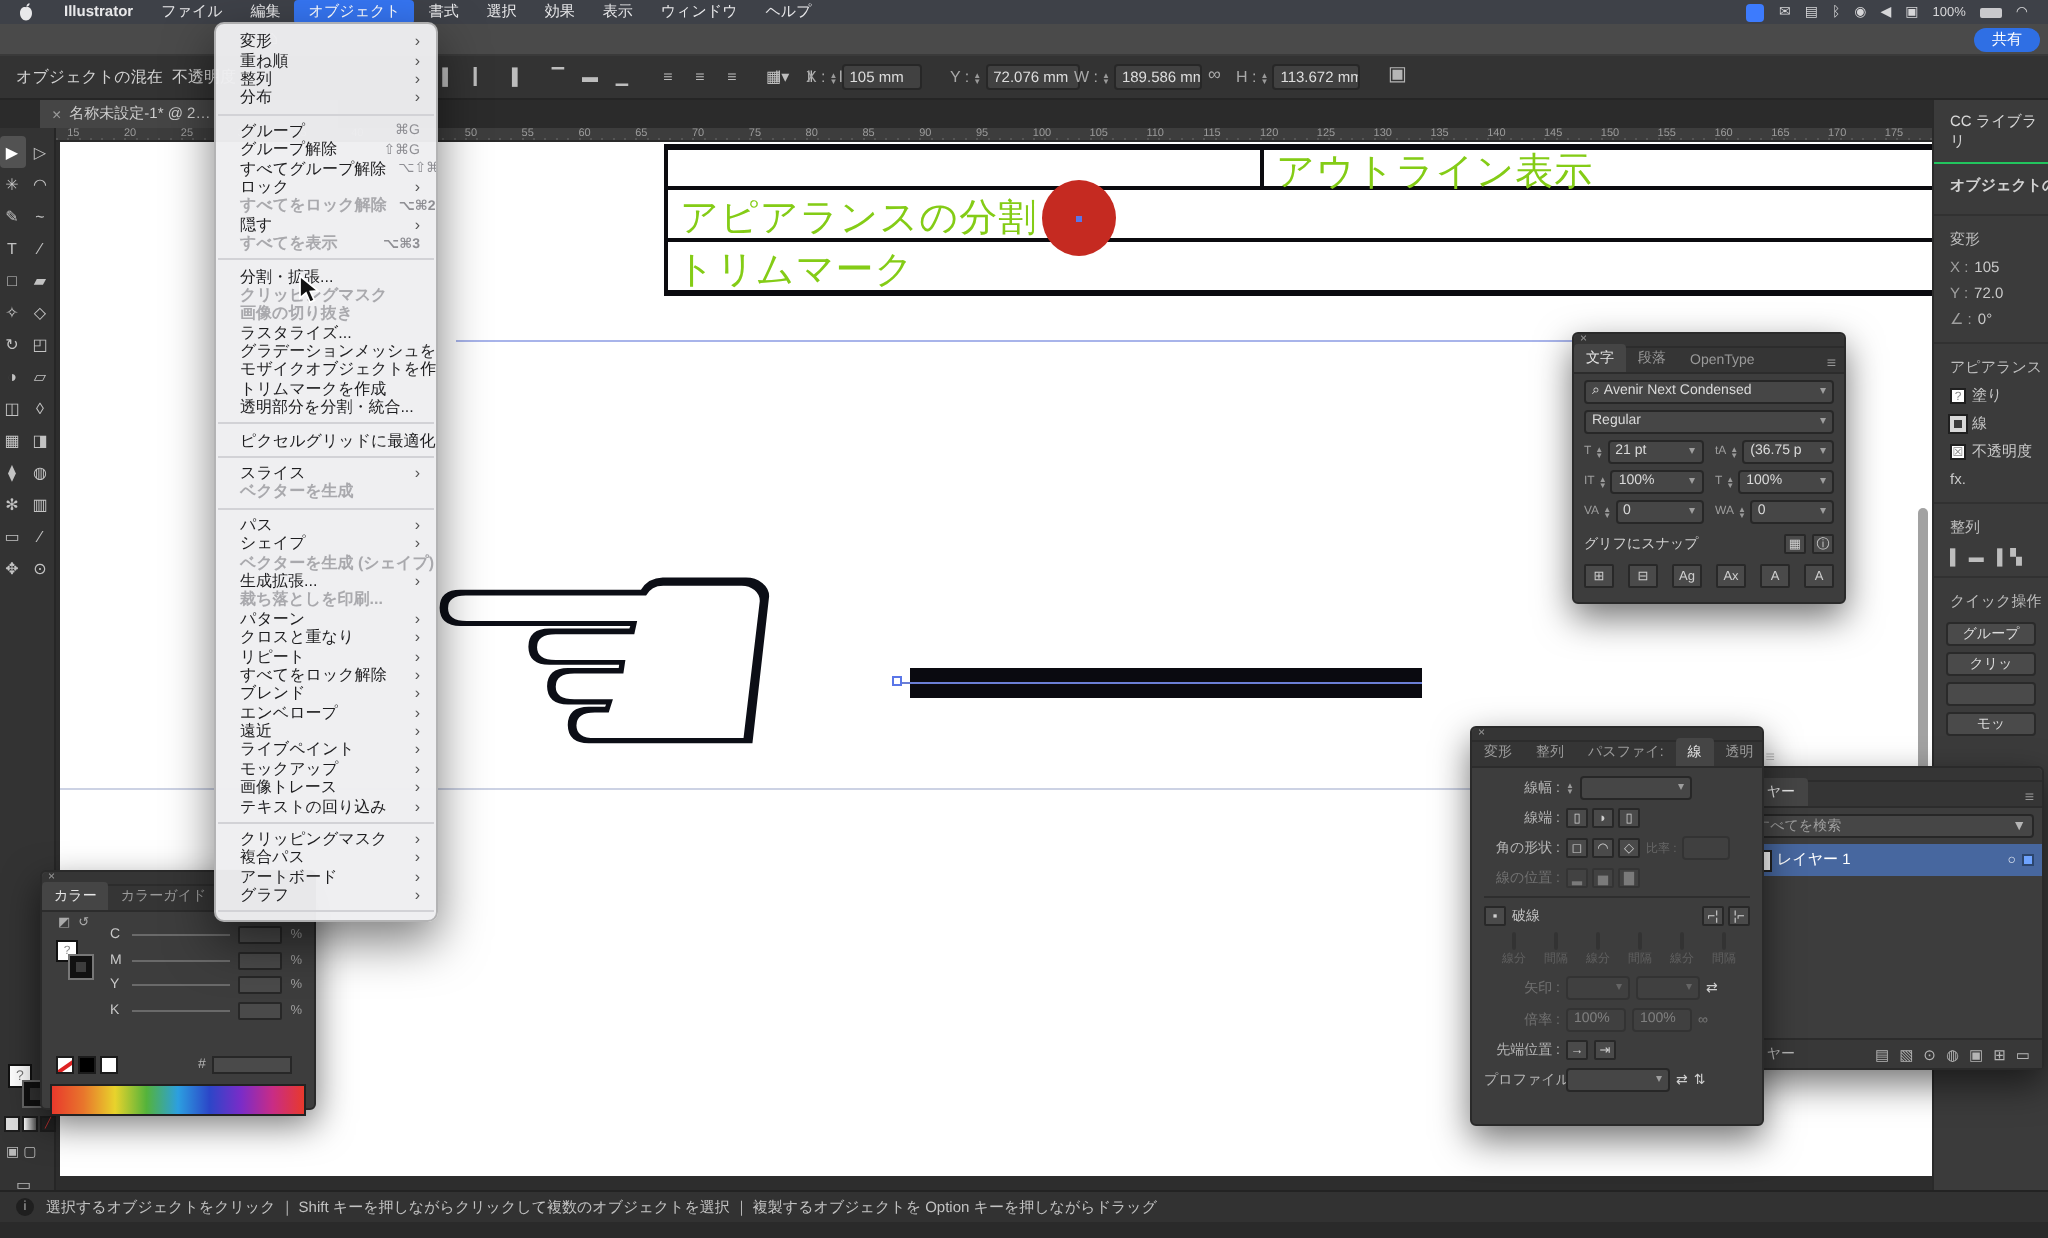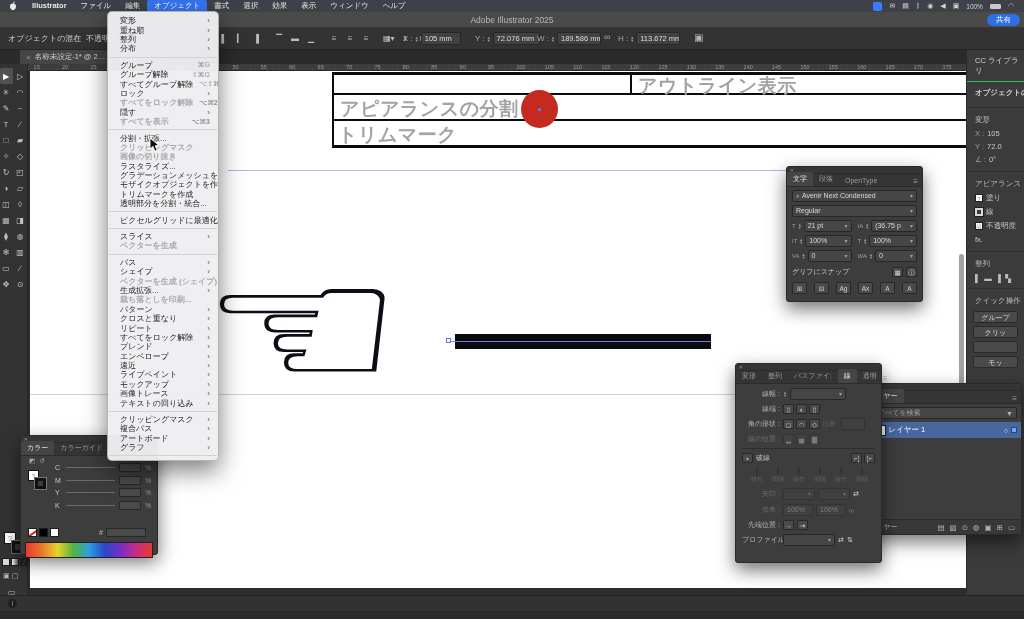--- a/index.html
+++ b/index.html
@@ -75,21 +75,21 @@
 
   
   #canvas { position:absolute; left:28px; top:64px; width:938px; height:531px; background:#2d2d2d; overflow:hidden; }
   #ruler { position:absolute; left:0; top:0; width:938px; height:7px; background:#3d3d3d;
     border-bottom:1px solid #2a2a2a;
     background-image:repeating-linear-gradient(90deg,#555 0,#555 1px,transparent 1px,transparent 5.68px);
     background-size:100% 2px; background-repeat:no-repeat; background-position:0 5px; }
   .rt { position:absolute; top:0px; font-size:5.5px; color:#9a9a9a; transform:translateX(1px); }
   #artboard { position:absolute; left:2px; top:7px; width:936px; height:517px; background:#ffffff; }
   .bline { position:absolute; background:#0b0b0f; }
-  .jp-big { position:absolute; font-size:19px; font-weight:700; color:#a3a3a3; letter-spacing:0.5px;
+  .jp-big { position:absolute; font-size:19px; font-weight:400; color:#84cc16; letter-spacing:0.5px;
     white-space:nowrap; }
   #red-circle { position:absolute; left:493px; top:26px; width:37px; height:38px; border-radius:50%;
     background:#c52a21; }
   #red-circle .anchor { position:absolute; left:17px; top:18px; width:3px; height:3px; background:#5a76e8; }
   .guide { position:absolute; height:1px; }
   #hand { position:absolute; left:172px; top:190px; width:270px; height:150px; line-height:150px;
     font-size:178px; color:#0c0e16; transform:scaleX(1.28); transform-origin:left center;
     font-family:"DejaVu Sans",sans-serif; }
   #black-bar { position:absolute; left:427px; top:270px; width:256px; height:15px; background:#0a0a10; }
   #bar-sel-line { position:absolute; left:420px; top:277px; width:263px; height:1px; background:#6b7fd6; }
@@ -249,21 +249,20 @@
           <span class="mb-ic">▣</span>
         </span>
       <span class="mb-batt-label">100%</span>
       <span class="mb-batt"></span>
       <span class="mb-ic">◠</span>
     </span>
   </div>
 
   <div id="titlebar">
     <span id="home-icon">⌂</span>
-    <div id="app-title">Adobe Illustrator 2025</div>
     <div id="share-btn">共有</div>
   </div>
 
   <div id="controlbar">
     <span id="cb-left-label">オブジェクトの混在</span>
     <span id="cb-opacity">不透明度</span>
     <span id="align-icons">
         <span class="al-ic">▌</span>
         <span class="al-ic">▎</span>
         <span class="al-ic">▐</span>
@@ -707,20 +706,21 @@
       <div id="cp-hex">
         <span>#</span>
         <span class="hexfld"></span>
       </div>
       <div id="cp-spectrum"></div>
     </div>
   </div>
 
   <div id="statusbar">
     <span id="status-info">i</span>
+    <span>選択するオブジェクトをクリック ｜ Shift キーを押しながらクリックして複数のオブジェクトを選択 ｜ 複製するオブジェクトを Option キーを押しながらドラッグ</span>
   </div>
   <div id="bottomstrip"></div>
 
   <div id="object-menu">
       <div class="menu-item">
         <span class="mi-label">変形</span>
         <span class="mi-sub">›</span>
       </div>
       <div class="menu-item">
         <span class="mi-label">重ね順</span>

